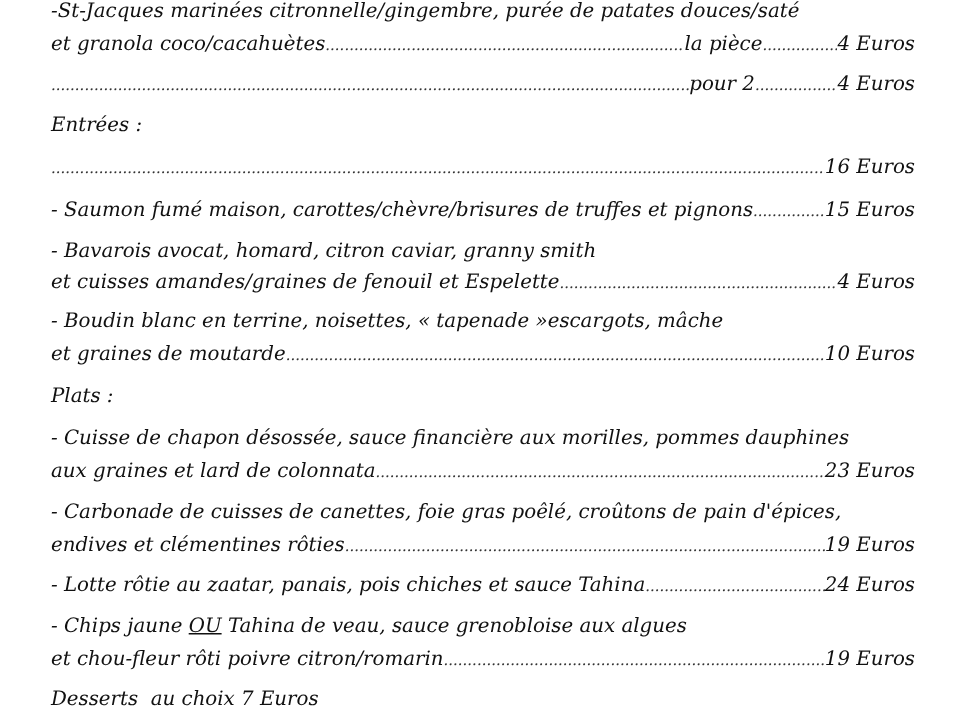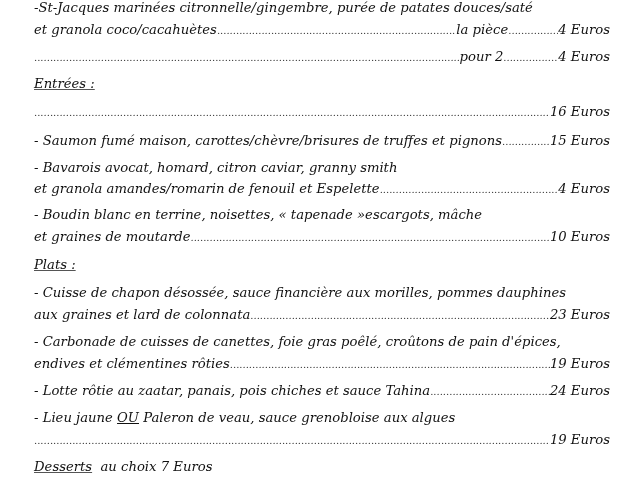--- a/index.html
+++ b/index.html
@@ -2,21 +2,21 @@
 <html><head>
 <meta charset="utf-8">
 <style>
   html, body { margin:0; padding:0; }
   body { width:640px; height:480px; background:#ffffff; overflow:hidden; position:relative;
          font-family: "DejaVu Serif", serif; font-style: italic; color:#111; }
   .line { position:absolute; left:34px; width:576px; font-size:13.2px; line-height:16px; white-space:nowrap; }
   .lead { display:flex; align-items:baseline; }
   .lead .dots { flex:1; overflow:hidden; white-space:nowrap; letter-spacing:0px; color:#333; font-size:10px; }
   .lead .dots::before { content:"...................................................................................................................................................................................................."; }
-  .heading { text-decoration: underline; text-decoration-color:#555;text-align:right; }
+  .heading { text-decoration-color:#555;text-align:right; }
   .u { text-decoration: underline; }
 </style>
 </head>
 <body>
 
 <div>
 
   <div class="line" style="top:0px">-St-Jacques marinées citronnelle/gingembre, purée de patates douces/saté</div>
   <div class="line lead" style="top:22px">
     <span>et granola coco/cacahuètes</span>
@@ -41,21 +41,21 @@
   </div>
 
   <div class="line lead" style="top:133px">
     <span>- Saumon fumé maison, carottes/chèvre/brisures de truffes et pignons</span>
     <span class="dots"></span>
     <span>15 Euros</span>
   </div>
 
   <div class="line" style="top:160px">- Bavarois avocat, homard, citron caviar, granny smith</div>
   <div class="line lead" style="top:181px">
-    <span>et granola amandes/romarin de fenouil et Espelette</span>
+    <span>et cuisses amandes/graines de fenouil et Espelette</span>
     <span class="dots"></span>
     <span>4 Euros</span>
   </div>
 
   <div class="line" style="top:207px">- Boudin blanc en terrine, noisettes, « tapenade »escargots, mâche</div>
   <div class="line lead" style="top:229px">
     <span>et graines de moutarde</span>
     <span class="dots"></span>
     <span>10 Euros</span>
   </div>
@@ -76,23 +76,24 @@
     <span>19 Euros</span>
   </div>
 
   <div class="line lead" style="top:383px">
     <span>- Lotte rôtie au zaatar, panais, pois chiches et sauce Tahina</span>
     <span class="dots"></span>
     <span>24 Euros</span>
   </div>
 
   <div class="line" style="top:410px">
-    <span>- Lieu jaune </span><span class="u">OU</span><span> Paleron de veau, sauce grenobloise aux algues</span>
+    <span>- Chips jaune </span><span class="u">OU</span><span> Tahina de veau, sauce grenobloise aux algues</span>
   </div>
   <div class="line lead" style="top:432px">
+    <span>et chou-fleur rôti poivre citron/romarin</span>
     <span class="dots"></span>
     <span>19 Euros</span>
   </div>
 
   <div class="line" style="top:459px">
     <span class="heading">Desserts</span>&nbsp;&nbsp;<span>au choix 7 Euros</span>
   </div>
 
 </div>
 

